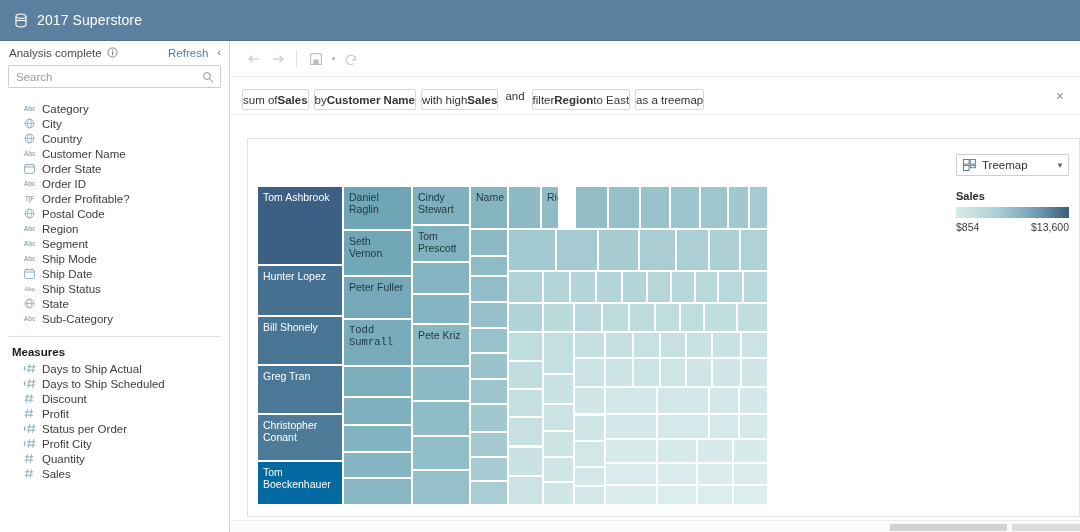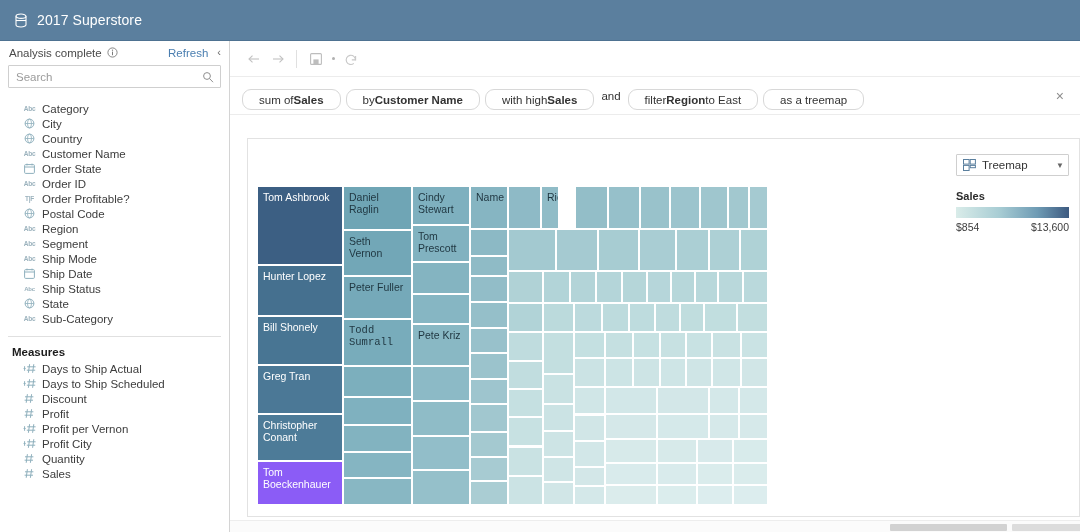--- a/index.html
+++ b/index.html
@@ -91,22 +91,22 @@
 
   
   .querybar {
     height: 38px; display: flex; align-items: center;
     padding: 0 10px 0 12px; border-bottom: 1px solid #ececec;
     background: #ffffff;
   }
   .pill {
     border: 1px solid #d8d8d8; background: #fff;
     height: 21px; display: flex; align-items: center;
-    padding: 0 16px; margin-right: 5px; font-size: 11.5px; color: #333;
-    border-radius: 9px; white-space: nowrap; cursor: pointer; margin-top: 8px;
+    padding: 0 0; margin-right: 5px; font-size: 11.5px; color: #333;
+    border-radius: 2px; white-space: nowrap; cursor: pointer; margin-top: 8px;
   }
   .pill b { font-weight: bold; }
   .conj { font-size: 11.5px; color: #333; margin: 0 7px 0 2px; }
   .querybar .spacer { flex: 1; }
   .clear-x { color: #8d8d8d; font-size: 14px; cursor: pointer; padding: 0 6px; line-height: 1; }
 
   
   .viz-card {
     position: absolute; left: 17px; top: 97px;
     width: 833px; height: 379px;
@@ -372,21 +372,21 @@
             <span class="field-icon">
               <svg width="14" height="11" viewBox="0 0 14 11">
                 <line x1="0.6" y1="5.5" x2="2.6" y2="5.5" stroke="#8fb0bd" stroke-width="1"></line>
                 <line x1="1.6" y1="3.2" x2="1.6" y2="7.8" stroke="#8fb0bd" stroke-width="1"></line>
                 <line x1="6.6" y1="1.2" x2="5.4" y2="9.8" stroke="#8fb0bd" stroke-width="1"></line>
                 <line x1="10.8" y1="1.2" x2="9.6" y2="9.8" stroke="#8fb0bd" stroke-width="1"></line>
                 <line x1="4.2" y1="3.8" x2="12.6" y2="3.8" stroke="#8fb0bd" stroke-width="1"></line>
                 <line x1="3.8" y1="7.2" x2="12.2" y2="7.2" stroke="#8fb0bd" stroke-width="1"></line>
               </svg>
             </span>
-            <span class="field-label">Profit per Vernon</span>
+            <span class="field-label">Status per Order</span>
           </div>
           <div class="field-row">
             <span class="field-icon">
               <svg width="14" height="11" viewBox="0 0 14 11">
                 <line x1="0.6" y1="5.5" x2="2.6" y2="5.5" stroke="#8fb0bd" stroke-width="1"></line>
                 <line x1="1.6" y1="3.2" x2="1.6" y2="7.8" stroke="#8fb0bd" stroke-width="1"></line>
                 <line x1="6.6" y1="1.2" x2="5.4" y2="9.8" stroke="#8fb0bd" stroke-width="1"></line>
                 <line x1="10.8" y1="1.2" x2="9.6" y2="9.8" stroke="#8fb0bd" stroke-width="1"></line>
                 <line x1="4.2" y1="3.8" x2="12.6" y2="3.8" stroke="#8fb0bd" stroke-width="1"></line>
                 <line x1="3.8" y1="7.2" x2="12.2" y2="7.2" stroke="#8fb0bd" stroke-width="1"></line>
@@ -514,21 +514,21 @@
           </div>
           <div class="cell dark" style="left: 0px; top: 129.794px; width: 86px; height: 49.3582px; background: rgb(72, 117, 147);">
             <span>Bill Shonely</span>
           </div>
           <div class="cell dark" style="left: 0px; top: 179.152px; width: 86px; height: 48.4441px; background: rgb(75, 120, 150);">
             <span>Greg Tran</span>
           </div>
           <div class="cell dark" style="left: 0px; top: 227.596px; width: 86px; height: 47.5301px; background: rgb(77, 123, 152);">
             <span>Christopher Conant</span>
           </div>
-          <div class="cell dark" style="left: 0px; top: 275.126px; width: 86px; height: 43.8739px; background: #8b5cf6;">
+          <div class="cell dark" style="left: 0px; top: 275.126px; width: 86px; height: 43.8739px; background: #0369a1;">
             <span>Tom Boeckenhauer</span>
           </div>
           <div class="cell" style="left: 86px; top: 0px; width: 69px; height: 43.8739px; background: rgb(111, 165, 181);">
             <span>Daniel Raglin</span>
           </div>
           <div class="cell" style="left: 86px; top: 43.8739px; width: 69px; height: 45.702px; background: rgb(114, 167, 183);">
             <span>Seth Vernon</span>
           </div>
           <div class="cell" style="left: 86px; top: 89.5759px; width: 69px; height: 43.8739px; background: rgb(117, 169, 185);">
             <span>Peter Fuller</span>

